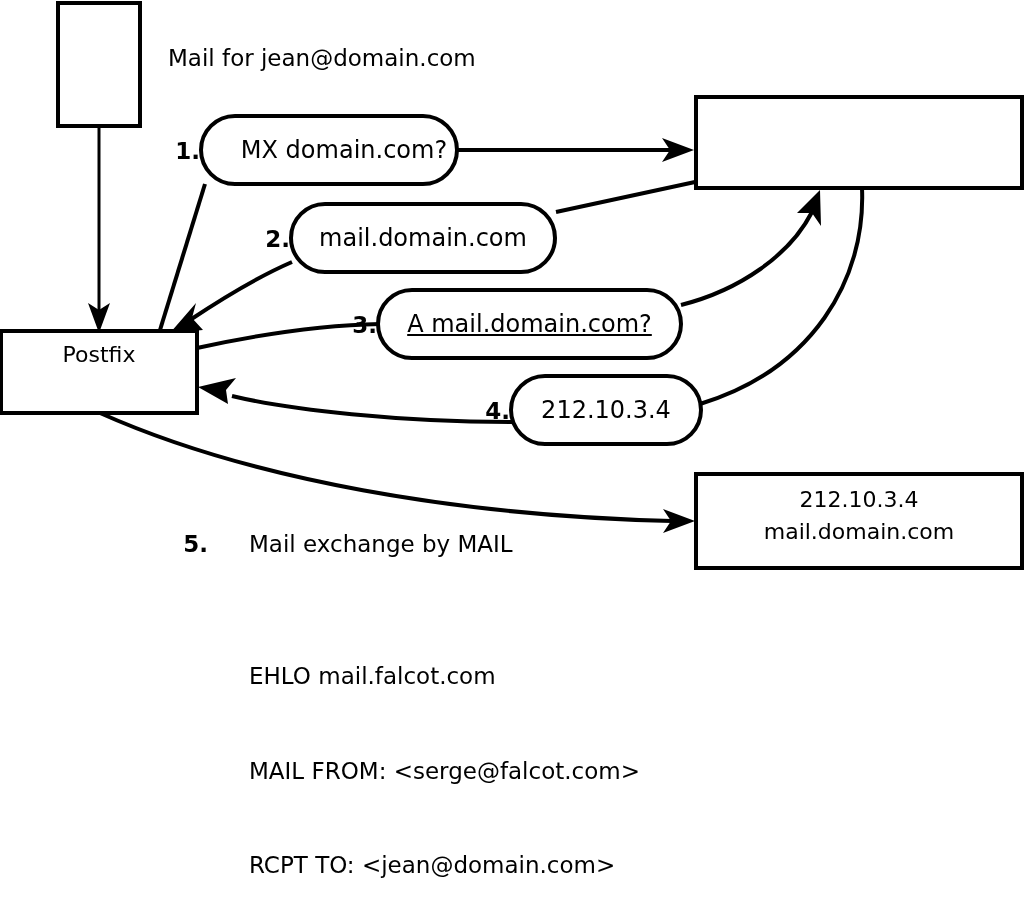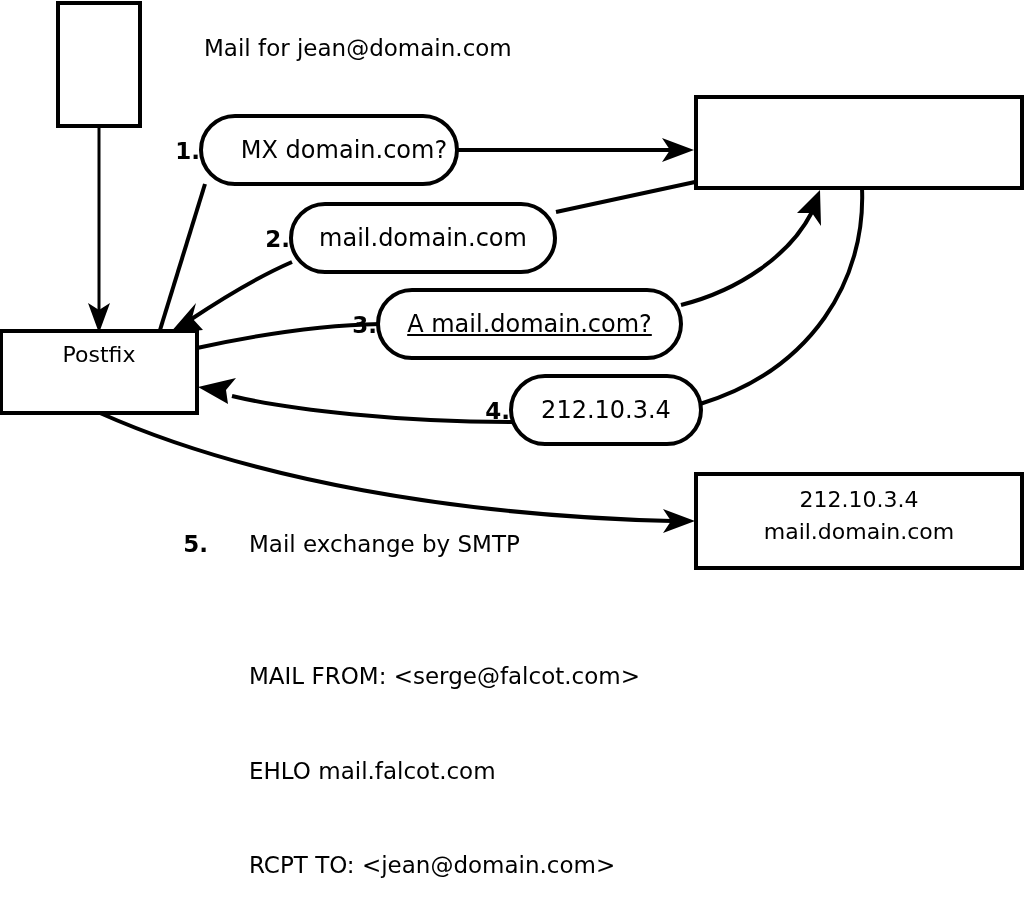--- a/index.html
+++ b/index.html
@@ -143,44 +143,44 @@
     <rect class="node-rect" x="696" y="97" width="326" height="91"></rect>
 
     <rect class="node-rect" x="696" y="474" width="326" height="94"></rect>
 
     <rect class="bubble" x="201" y="116" width="256" height="68" rx="34" ry="34"></rect>
     <rect class="bubble" x="291" y="204" width="264" height="68" rx="34" ry="34"></rect>
     <rect class="bubble" x="378" y="290" width="303" height="68" rx="34" ry="34"></rect>
     <rect class="bubble" x="511" y="376" width="190" height="68" rx="34" ry="34"></rect>
   </svg>
 
-  <div class="lbl caption" style="left:168px; top:37px;margin-left:36px;">Mail for jean@domain.com</div>
+  <div class="lbl caption" style="left:168px; top:47px;">Mail for jean@domain.com</div>
 
   <div class="lbl node-label" style="left:1px; top:344px; width:196px;">Postfix</div>
 
 
   <div class="lbl node-label" style="left:696px; top:489px; width:326px;">212.10.3.4</div>
   <div class="lbl node-label" style="left:696px; top:521px; width:326px;">mail.domain.com</div>
 
   <div class="lbl step-num" style="left:140px; top:140px; width:60px;">1.</div>
   <div class="lbl step-num" style="left:230px; top:228px; width:60px;">2.</div>
   <div class="lbl step-num" style="left:317px; top:314px; width:60px;">3.</div>
   <div class="lbl step-num" style="left:450px; top:400px; width:60px;">4.</div>
   <div class="lbl step-num" style="left:148px; top:533px; width:60px;">5.</div>
 
   <div class="lbl bubble-label" style="left:216px; top:138px; width:256px;">MX domain.com?</div>
   <div class="lbl bubble-label" style="left:291px; top:226px; width:264px;">mail.domain.com</div>
   <div class="lbl bubble-label" style="left:378px; top:312px; width:303px;text-decoration:underline;">A mail.domain.com?</div>
   <div class="lbl bubble-label" style="left:511px; top:398px; width:190px;">212.10.3.4</div>
 
-  <div class="lbl caption" style="left:249px; top:533px;">Mail exchange by SMTP</div>
+  <div class="lbl caption" style="left:249px; top:533px;">Mail exchange by MAIL</div>
 
   <div class="smtp-block">
+    <div class="smtp-line">EHLO mail.falcot.com</div>
     <div class="smtp-line">MAIL FROM: &lt;serge@falcot.com&gt;</div>
-    <div class="smtp-line">EHLO mail.falcot.com</div>
     <div class="smtp-line">RCPT TO: &lt;jean@domain.com&gt;</div>
     
     
     
     
     
     
     
     
   </div>

